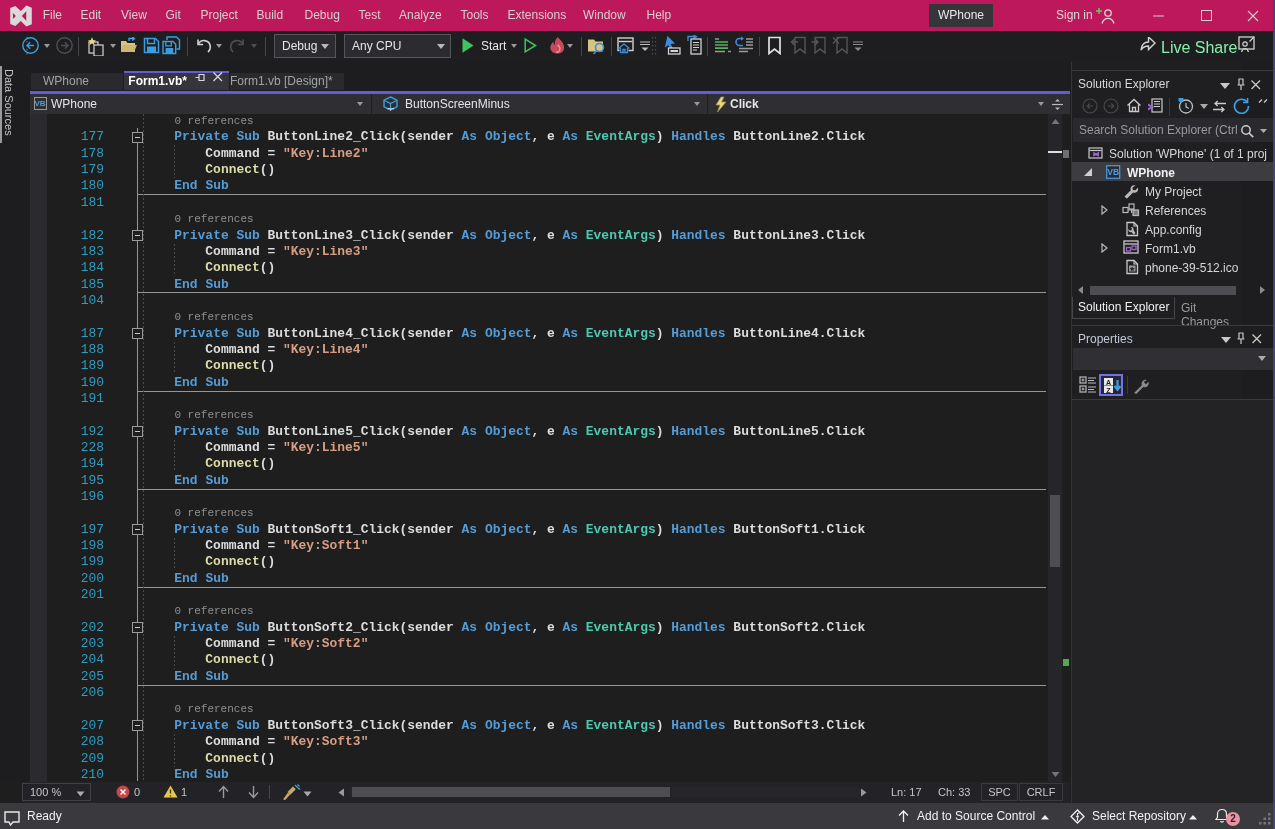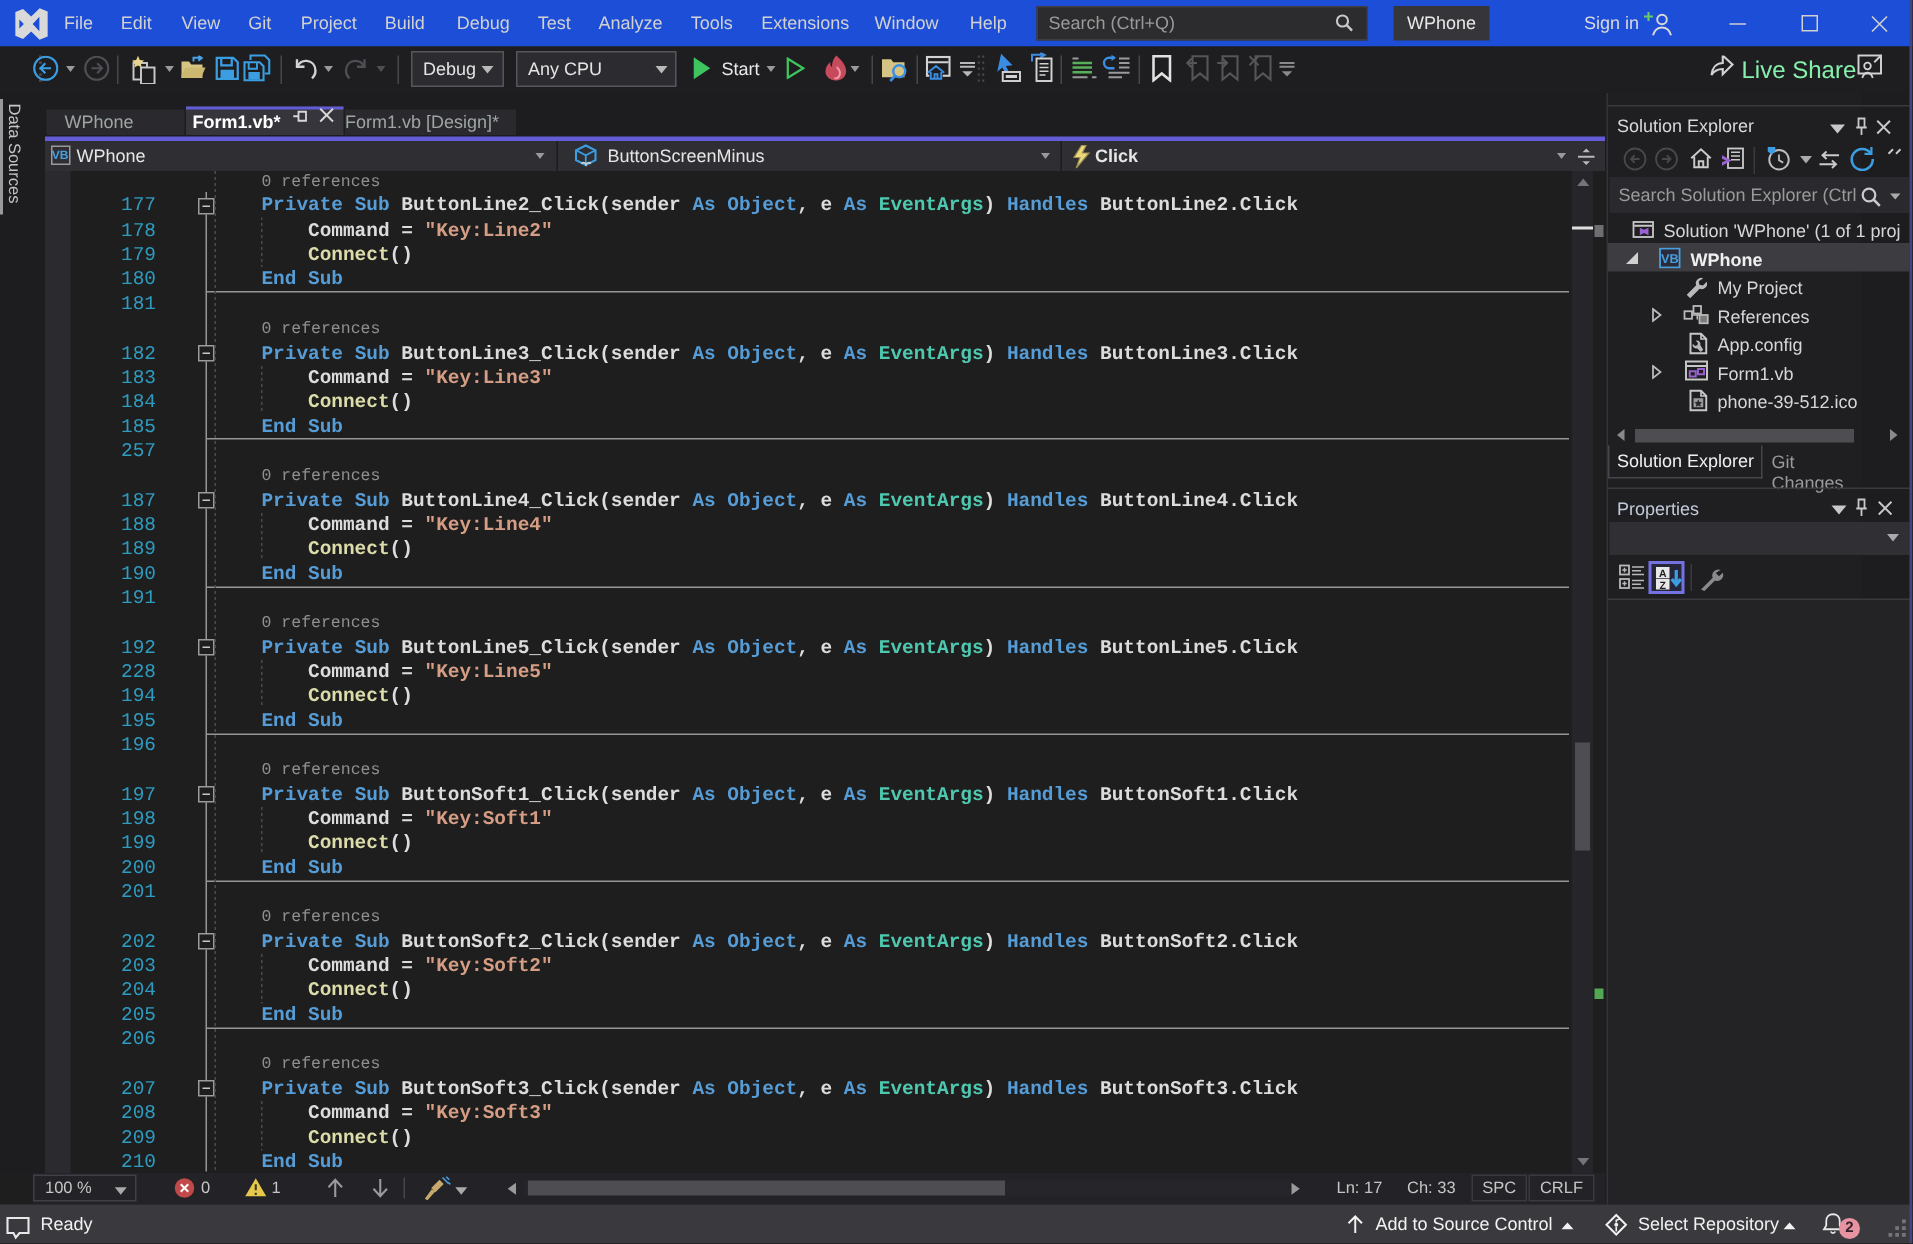--- a/index.html
+++ b/index.html
@@ -1,18 +1,18 @@
 <!DOCTYPE html>
 <html><head><meta charset="utf-8">
 <style>
 *{margin:0;padding:0;box-sizing:border-box}
 html,body{width:1275px;height:829px;overflow:hidden;background:#1d1d1f;font-family:"Liberation Sans",sans-serif}
 .abs{position:absolute}
 #app{position:relative;width:1275px;height:829px;background:#1d1d1f;color:#ccc}
-#titlebar{position:absolute;left:0;top:0;width:1275px;height:31px;background:#1d4ed8}
+#titlebar{position:absolute;left:0;top:0;width:1275px;height:31px;background:#be185d}
 .mi{position:absolute;top:8px;font-size:12px;color:#d2d2d2}
 #vslogo{position:absolute;left:10px;top:5px}
 #searchbox{position:absolute;left:691px;top:4px;width:221px;height:23px;background:#2c2c2e;border:1px solid #3f3f42;color:#9a9a9a;font-size:12px;line-height:21px;padding-left:7px}
 #searchbox .mag{position:absolute;right:8px;top:3px}
 #wpchip{position:absolute;left:929px;top:4px;width:64px;height:23px;background:#36363a;color:#e8e8e8;font-size:12px;line-height:23px;text-align:center}
 #signin{position:absolute;left:1056px;top:8px;font-size:12px;color:#dadada}
 .winbtn{position:absolute;top:0;width:44px;height:31px}
 #toolbar{position:absolute;left:0;top:31px;width:1275px;height:31px;background:#1e1e20}
 .tsep{position:absolute;top:37px;width:1px;height:19px;background:#46464a}
 #toolbar .tsep{top:6px}
@@ -62,24 +62,20 @@
 <span class="mi" style="left:165.5px">Git</span>
 <span class="mi" style="left:200.5px">Project</span>
 <span class="mi" style="left:256.5px">Build</span>
 <span class="mi" style="left:304.5px">Debug</span>
 <span class="mi" style="left:358.5px">Test</span>
 <span class="mi" style="left:399px">Analyze</span>
 <span class="mi" style="left:460.5px">Tools</span>
 <span class="mi" style="left:507.5px">Extensions</span>
 <span class="mi" style="left:583px">Window</span>
 <span class="mi" style="left:646.5px">Help</span>
-  <div id="searchbox">Search (Ctrl+Q)<svg class="mag" width="14" height="14" viewBox="0 0 14 14">
-          <circle cx="6" cy="6" r="3.7" fill="none" stroke="#c8c8c8" stroke-width="1.4"></circle>
-          <path d="M8.8 8.8 12.4 12.4" stroke="#c8c8c8" stroke-width="1.6"></path>
-        </svg></div>
   <div id="wpchip">WPhone</div>
   <div id="signin">Sign in</div>
   <svg class="abs" style="left:1095px;top:7px" width="22" height="17" viewBox="0 0 22 17">
         <path d="M4 1v6M1 4h6" stroke="#6cc96c" stroke-width="1.4"></path>
         <circle cx="13" cy="6" r="3.2" fill="none" stroke="#d8d8d8" stroke-width="1.3"></circle>
         <path d="M7 16.5c1-3.7 3.2-5.2 6-5.2s5 1.5 6 5.2" fill="none" stroke="#d8d8d8" stroke-width="1.3"></path>
       </svg>
   <div class="winbtn" style="left:1136px"><svg width="44" height="31">
           <path d="M17 16h11" stroke="#d0d0d0" stroke-width="1"></path>
         </svg></div>
@@ -274,21 +270,21 @@
 <div class="nl">177</div>
 <div class="nl">178</div>
 <div class="nl">179</div>
 <div class="nl">180</div>
 <div class="nl">181</div>
 <div class="nl"></div>
 <div class="nl">182</div>
 <div class="nl">183</div>
 <div class="nl">184</div>
 <div class="nl">185</div>
-<div class="nl">257</div>
+<div class="nl">104</div>
 <div class="nl"></div>
 <div class="nl">187</div>
 <div class="nl">188</div>
 <div class="nl">189</div>
 <div class="nl">190</div>
 <div class="nl">191</div>
 <div class="nl"></div>
 <div class="nl">192</div>
 <div class="nl">228</div>
 <div class="nl">194</div>

